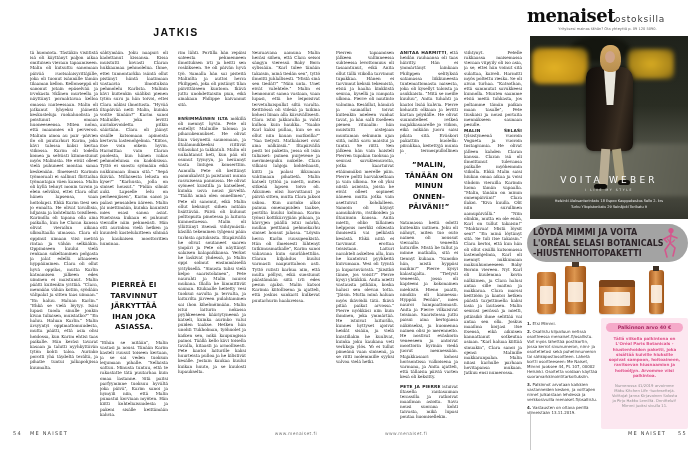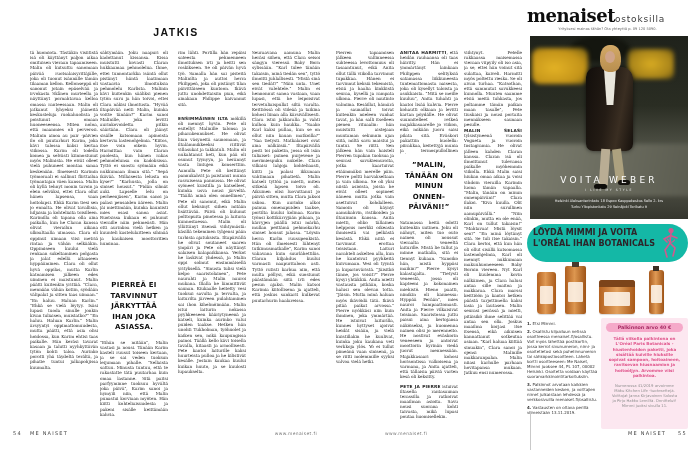--- a/index.html
+++ b/index.html
@@ -52,21 +52,21 @@
   .gw-leg2{position:absolute;left:84px;top:113px;width:9px;height:33px;background:#aca17f;transform:rotate(-7deg);}
   .gw-shoe1{position:absolute;left:64px;top:148px;width:13px;height:5px;border-radius:3px;background:#0e0d0a;}
   .gw-shoe2{position:absolute;left:88px;top:144px;width:12px;height:5px;border-radius:3px;background:#14120e;}
   .gw-brand{position:absolute;left:0;top:139px;width:158px;text-align:center;color:#fff;
             font-family:"DejaVu Sans", sans-serif;font-size:9px;letter-spacing:3.2px;}
   .gw-slogan{position:absolute;left:0;top:152px;width:158px;text-align:center;color:#e8e8e8;
              font-family:"DejaVu Sans", sans-serif;font-size:3px;letter-spacing:1.6px;}
   .gw-addr{position:absolute;left:0;width:158px;text-align:center;color:#f0f0f0;
            font-family:"DejaVu Sans", sans-serif;font-size:3.5px;}
   
-  .mimmi-box{position:absolute;left:527px;top:224px;width:161px;height:38px;background:#14b8a6;border-radius:19px;}
+  .mimmi-box{position:absolute;left:527px;top:224px;width:161px;height:38px;background:#a3a3a3;border-radius:19px;}
   .mimmi-box .hl{font-family:"DejaVu Sans", sans-serif;font-weight:bold;font-size:8px;
                  line-height:10.5px;color:#2e2429;padding-left:6px;}
   .mimmi-box .hl:first-child{padding-top:4px;}
   .runner{position:absolute;right:6px;top:2px;width:24px;height:34px;}
   .products{position:absolute;left:527px;top:262px;width:161px;height:56px;background:#fff;}
   .prod{position:absolute;box-shadow:0 1px 1px rgba(0,0,0,.15);}
   .p-tube{left:10px;top:10px;width:19px;height:42px;border-radius:3px 3px 4px 4px;
           background:linear-gradient(90deg,#b4611f,#e09a55 45%,#a85818);}
   .p-pump{left:38px;top:4px;width:21px;height:48px;border-radius:2px;
           background:linear-gradient(90deg,#ad5c1d,#dd9750 45%,#9e5316);}
@@ -153,21 +153,22 @@
     <div class="gw-shoe1"></div>
     <div class="gw-shoe2"></div>
     <div class="gw-brand">VOITA WEBER</div>
     <div class="gw-slogan">I LIVE MY STYLE</div>
     <div class="gw-addr" style="top:163px;">Helsinki Aleksanterinkatu 18 Espoo Kauppakeskus Sello 2. krs</div>
     <div class="gw-addr" style="top:169px;">Turku Yliopistonkatu 29 Seinäjoki Torikatu 9</div>
   </div>
 
   <div class="mimmi-box">
     <div class="hl">LÖYDÄ MIMMI JA VOITA</div>
-    <div class="hl">L'ORÉAL IHAN BOTANICALS</div>
+    <div class="hl">L'ORÉAL SELASI BOTANICALS</div>
+    <div class="hl">-HIUSTENHOITOPAKETTI</div>
     <svg class="runner" viewBox="0 0 24 34">
       <g fill="none" stroke="#d4578d" stroke-width="1.6" stroke-linecap="round">
         <circle cx="13" cy="4.5" r="2.6" fill="#d4578d" stroke="none"></circle>
         <path d="M13 7.5 L12 17"></path>
         <path d="M12.5 9.5 L6 13 L9 16"></path>
         <path d="M12.5 9.5 L19 12"></path>
         <path d="M12 17 L7 24 L9 31"></path>
         <path d="M12 17 L17 22 L15 30"></path>
         <path d="M9.5 13 Q13 19 16.5 14" stroke-width="1.1"></path>
       </g>

